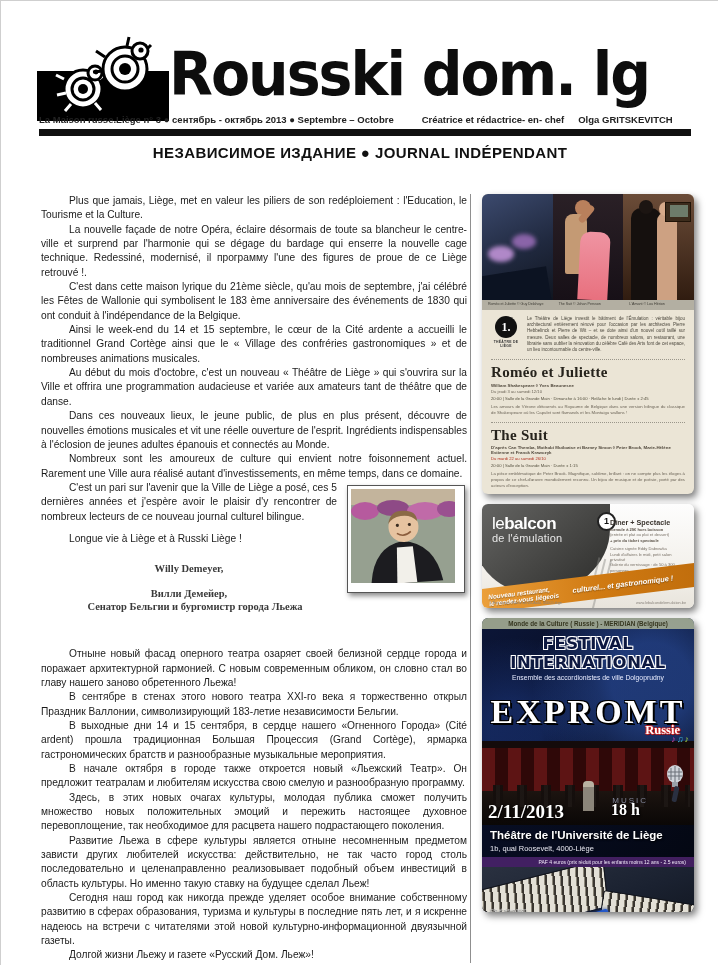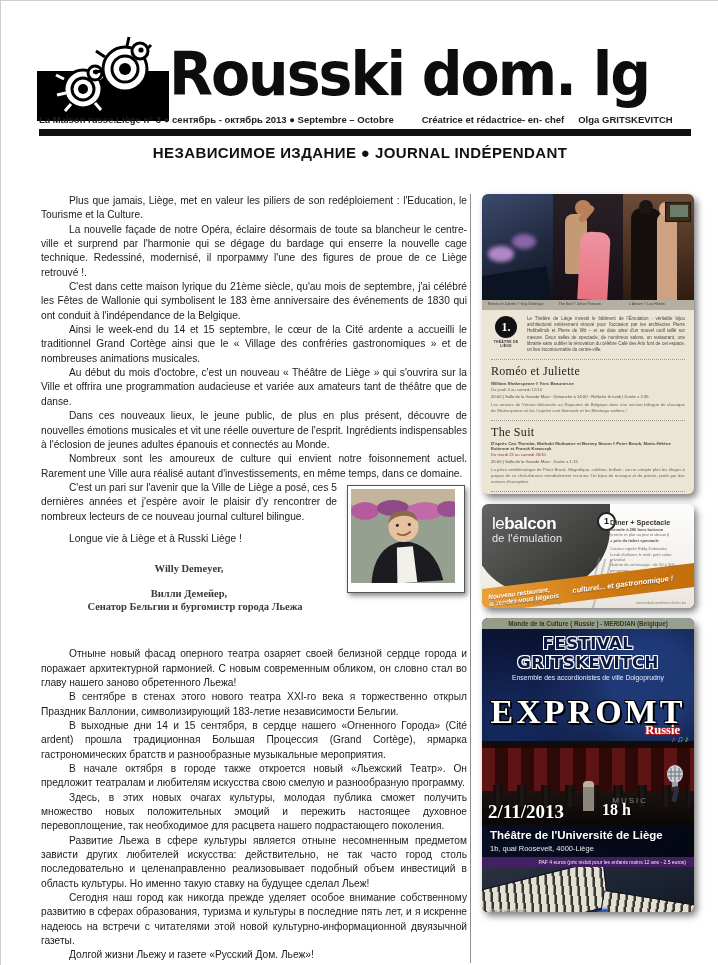--- a/index.html
+++ b/index.html
@@ -52,21 +52,21 @@
   .p1-body{padding:6px 9px 0 9px;}
   .p1-head{display:flex;}
   .p1-logo{width:30px;flex:0 0 30px;text-align:center;}
   .p1-logo .disc{width:22px;height:22px;border-radius:50%;background:#111;color:#fff;
         font-family:"Liberation Serif",serif;font-weight:bold;font-size:12px;line-height:22px;
         margin:0 auto;}
   .p1-logo .lbl{font-size:3.4px;font-weight:bold;color:#333;letter-spacing:.3px;margin-top:2px;}
   .p1-intro{flex:1;font-size:4.5px;line-height:6.2px;color:#4a463c;text-align:justify;
         margin-left:6px;}
   .show{border-top:1px dotted #9a968a;margin-top:6px;padding-top:4px;}
-  .show .t{font-family:"Liberation Serif",serif;font-weight:normal;font-size:12px;color:#26231c;
+  .show .t{font-family:"Liberation Serif",serif;font-weight:bold;font-size:15px;color:#26231c;
         letter-spacing:.3px;margin:0;}
   .show .a{font-size:4.4px;font-weight:bold;color:#50483c;margin-top:1.5px;}
   .show .d{font-size:4.2px;color:#6b6457;margin-top:1px;}
   .show .d.red{color:#b03020;}
   .show .s{font-size:4.2px;color:#55503f;margin-top:2px;}
   .show .x{font-size:4.3px;line-height:5.9px;color:#6b6457;text-align:justify;margin-top:3px;}
   
   .p2{height:104px;background:linear-gradient(180deg,#fdfdfd 0%,#f2efe9 70%,#e8e4dc 100%);}
   .p2-blob{position:absolute;left:-8px;top:-14px;width:136px;height:104px;
         background:linear-gradient(140deg,#6a6a68,#2c2c2a);
@@ -114,21 +114,21 @@
         repeating-linear-gradient(90deg,#5d1414 0 13px,#2f0808 13px 26px);}
   .p3-photo .stagefloor{position:absolute;left:0;right:0;bottom:0;height:34px;
         background:linear-gradient(180deg,#1c1410,#0a0706);}
   .p3-photo .players{position:absolute;left:4px;right:4px;bottom:18px;height:22px;
         background:
           repeating-linear-gradient(90deg,transparent 0 7px,rgba(20,14,12,.95) 7px 17px,transparent 17px 24px),
           repeating-linear-gradient(90deg,transparent 0 10px,rgba(228,224,208,.8) 10px 14px,transparent 14px 24px);}
   .p3-photo .conductor{position:absolute;left:50%;bottom:14px;width:11px;height:30px;
         margin-left:-5px;background:linear-gradient(180deg,#b9b2a2 0 20%,#8b857a 20% 100%);
         border-radius:4px 4px 0 0;}
-  .p3-daterow{position:absolute;left:0;right:9px;bottom:2px;display:flex;
+  .p3-daterow{position:absolute;left:0;right:0;bottom:2px;display:flex;
         justify-content:space-between;padding:0 10px 0 6px;
         font-family:"Liberation Serif",serif;font-weight:bold;}
   .p3-date{font-size:19px;text-shadow:1px 1px 2px #000;}
   .p3-time{font-size:16px;margin-right:44px;text-shadow:1px 1px 2px #000;}
   .p3-venue{font-size:11.5px;font-weight:bold;margin:4px 0 0 8px;text-shadow:1px 1px 2px #000;}
   .p3-addr{font-size:7.5px;margin:3px 0 0 8px;color:#e9e9f2;}
   .p3-music{position:absolute;right:46px;top:178px;font-size:8px;letter-spacing:2px;
         color:#9aa0b8;opacity:.8;}
   .p3-paf{background:rgba(90,40,125,.72);font-size:5px;text-align:right;
         padding:2px 8px;margin-top:4px;color:#f0e8f8;}
@@ -346,21 +346,21 @@
           <span class="r">culturel... et gastronomique !</span>
         </div>
         <div class="p2-foot">
           <span>L'Émulation, Place du 20-Août, 4000 Liège</span>
           <span>www.lebalcondelemulation.be</span>
         </div>
       </div>
 
       <div class="card p3" style="margin-bottom:0;">
         <div class="p3-topband">Monde  de la Culture ( Russie )   -   MERIDIAN  (Belgique)</div>
-        <div class="p3-title">FESTIVAL GRITSKEVITCH</div>
+        <div class="p3-title">FESTIVAL INTERNATIONAL</div>
         <div class="p3-sub">Ensemble des accordionistes de ville Dolgoprudny</div>
         <div class="p3-name">EXPROMT</div>
         <div class="p3-country">Russie</div>
 
         <div class="p3-photo">
           <div class="stagefloor"></div>
           <div class="players"></div>
           <div class="conductor"></div>
           <div class="p3-daterow">
             <span class="p3-date">2/11/2013</span>

